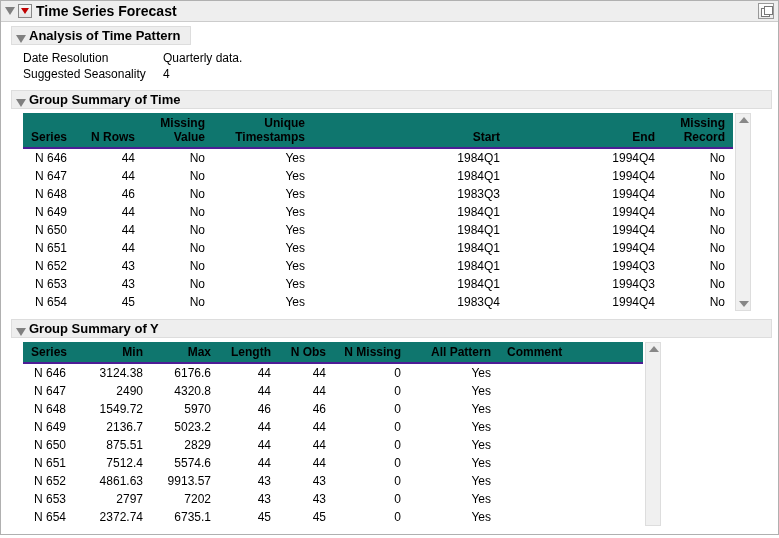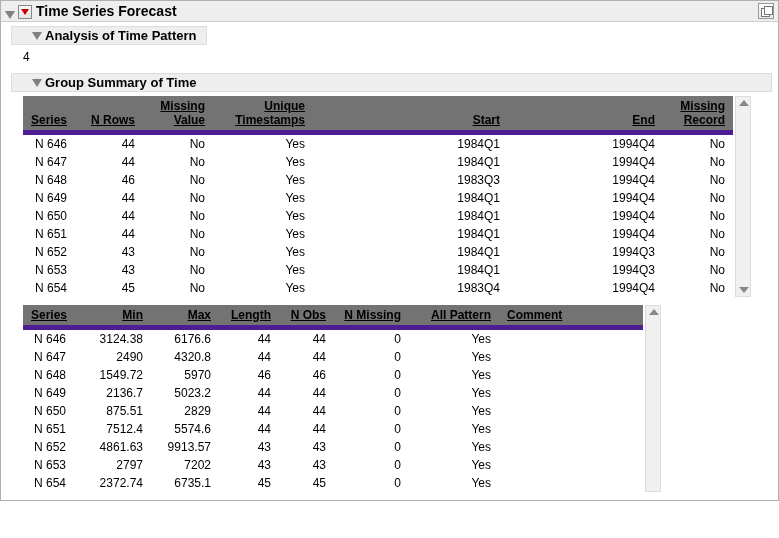--- a/index.html
+++ b/index.html
@@ -10,21 +10,21 @@
     color: #000;
     background: #fff;
     width: 779px;
   }
   .panel {
     border: 1px solid #b0b0b0;
     width: 779px;
   }
   .main-header {
     display: flex;
-    align-items: flex-end;
+    align-items: center;
     background: #eeeeee;
     border-bottom: 1px solid #ccc;
     padding: 2px 4px;
     font-weight: bold;
     font-size: 14px;
     position: relative;
   }
   .triangle-gray {
     display: inline-block;
     width: 0; height: 0;
@@ -64,24 +64,24 @@
     border: 1px solid #777;
     background: #fff;
   }
   .popout::before { left:2px; top:4px; width:7px; height:7px; }
   .popout::after  { left:5px; top:2px; width:7px; height:7px; }
   .section {
     margin: 4px 6px 8px 10px;
   }
   .sec-header {
     display: flex;
-    align-items: center;
+    align-items: flex-end;
     background: #eeeeee;
     border: 1px solid #ddd;
-    padding: 1px 20px;
+    padding: 1px 4px;
     font-weight: bold;
     font-size: 13px;
   }
   .sec-header.fit { display: inline-flex; padding-right: 10px;}
   .sec-body { margin: 4px 0 0 12px; }
   .kv-row { display: flex; }
   .kv-label { width: 140px; color: #000; padding:1px 0;}
   .kv-value { padding:1px 0; }
   .table-wrap {
     display: flex;
@@ -101,27 +101,26 @@
     border-left: 5px solid transparent;
     border-right: 5px solid transparent;
   }
   .scroll-gutter .arrow-up { top: 3px; border-bottom: 6px solid #888; }
   .scroll-gutter .arrow-down { bottom: 3px; border-top: 6px solid #888; }
   table {
     border-collapse: collapse;
     width: 710px;
   }
   thead td {
-    background: #737373;
+    background: #0f766e;
     font-weight: bold;
     text-align: right;
     padding: 3px 8px 3px 4px;
-    border-bottom: 5px solid #4c1d95;
+    border-bottom: 2px solid #4c1d95;
     vertical-align: bottom;
-    text-decoration: underline;
   }
   thead td.al { text-align: left; padding-left: 8px; }
   tbody td {
     padding: 2px 8px 2px 4px;
     text-align: right;
     white-space: nowrap;
   }
   tbody td.al { text-align: center; }
   .t2 { width: 620px; }
 </style>
@@ -140,20 +139,25 @@
     <span class="popout"></span>
   </div>
 
   <div class="section">
     <div class="sec-header fit">
       <span class="triangle-gray"></span>
       <span>Analysis of Time Pattern</span>
     </div>
     <div class="sec-body">
       <div class="kv-row">
+        <div class="kv-label">Date Resolution</div>
+        <div class="kv-value">Quarterly data.</div>
+      </div>
+      <div class="kv-row">
+        <div class="kv-label">Suggested Seasonality</div>
         <div class="kv-value">4</div>
       </div>
     </div>
   </div>
 
   <div class="section">
     <div class="sec-header">
       <span class="triangle-gray"></span>
       <span>Group Summary of Time</span>
     </div>
@@ -264,20 +268,24 @@
           </tbody>
       </table>
       <div class="scroll-gutter">
         <div class="arrow-up"></div>
         <div class="arrow-down"></div>
       </div>
     </div>
   </div>
 
   <div class="section">
+    <div class="sec-header">
+      <span class="triangle-gray"></span>
+      <span>Group Summary of Y</span>
+    </div>
     <div class="sec-body table-wrap">
       <table class="t2">
         <colgroup>
           <col style="width:58px">
             <col style="width:70px">
             <col style="width:68px">
           <col style="width:60px">
             <col style="width:55px">
             <col style="width:75px">
           <col style="width:90px">

